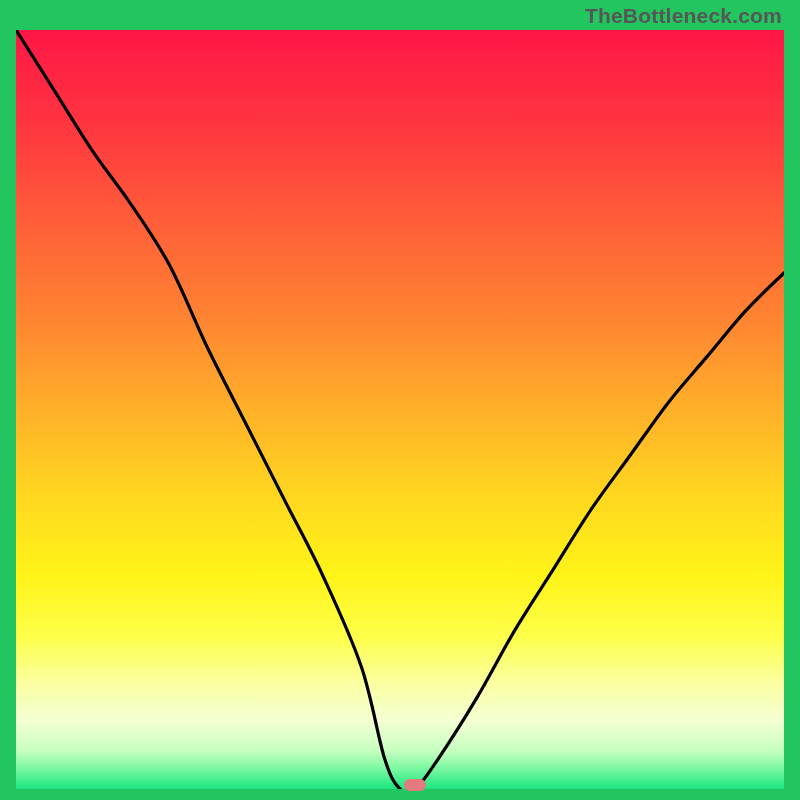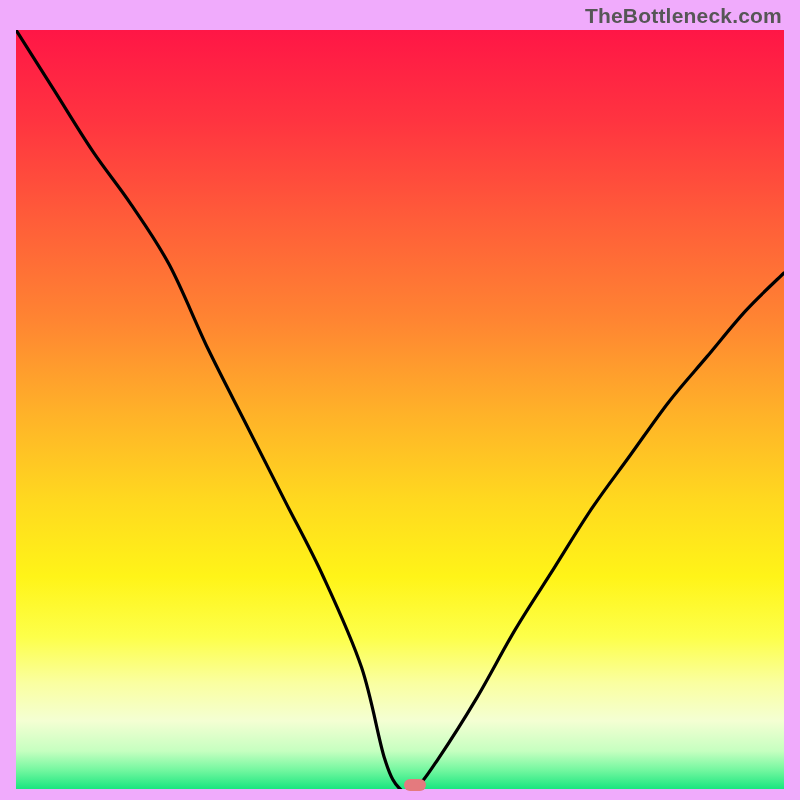--- a/index.html
+++ b/index.html
@@ -7,21 +7,21 @@
     padding: 0;
     width: 800px;
     height: 800px;
     background: #000000;
     overflow: hidden;
   }
   .chart-container {
     position: relative;
     width: 800px;
     height: 800px;
-    background: #f0abfc;
+    background: #22c55e;
   }
   .plot-area {
     position: absolute;
     left: 16px;
     top: 30px;
     width: 768px;
     height: 759px;
   }
   .gradient-bg {
     position: absolute;

